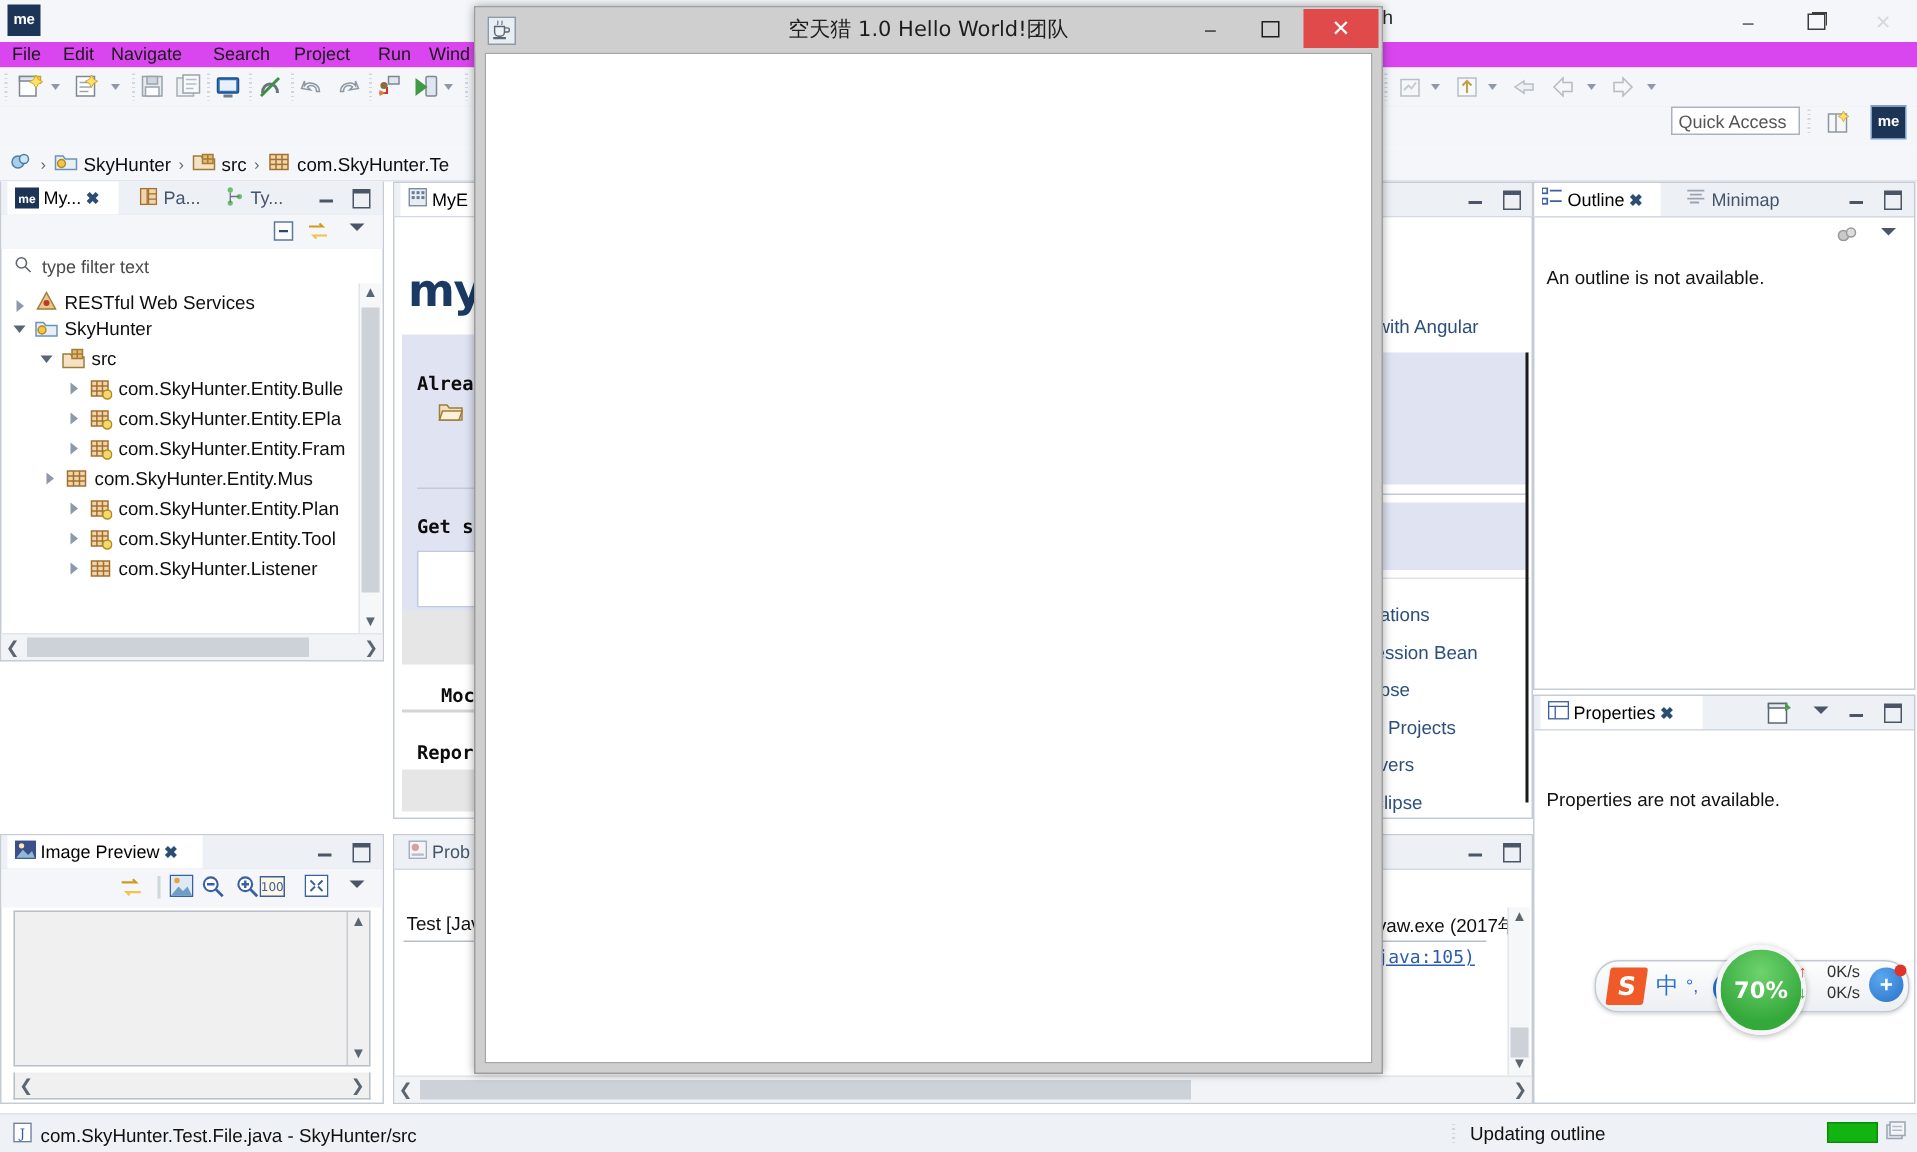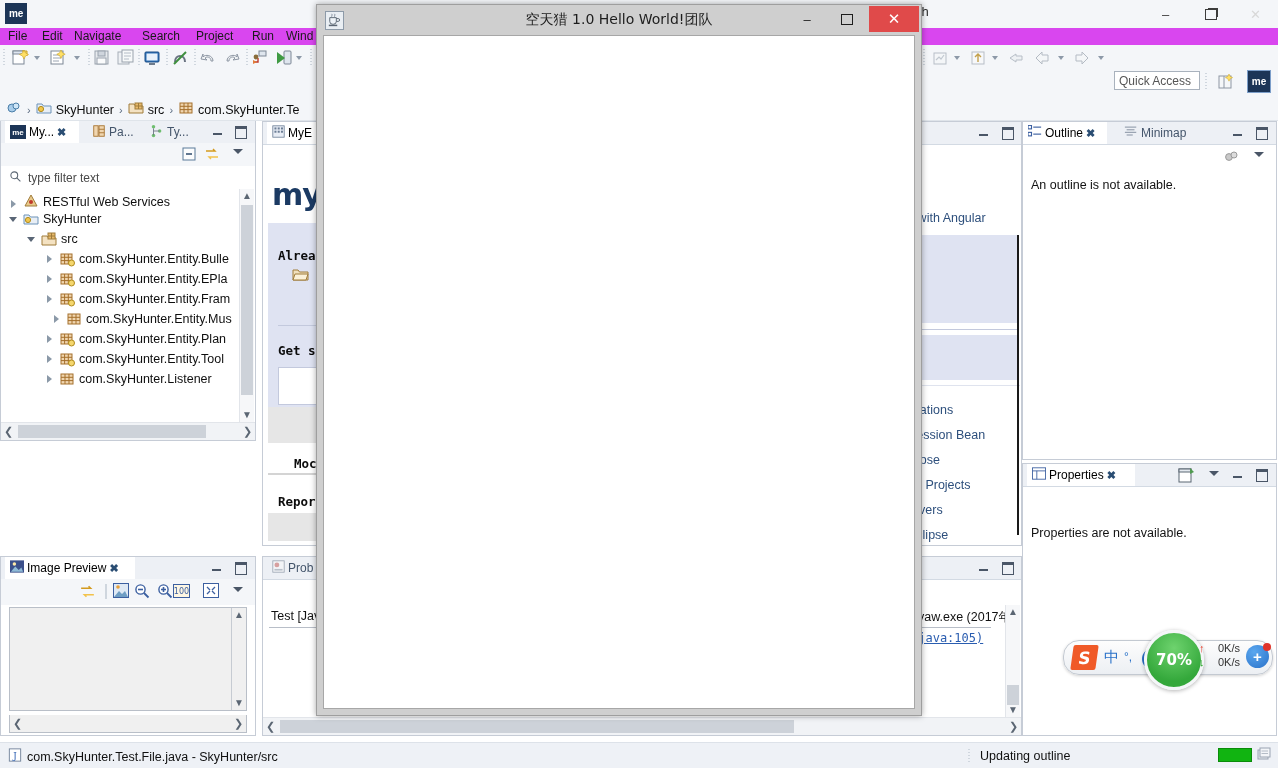--- a/index.html
+++ b/index.html
@@ -592,21 +592,21 @@
               <rect x="2" y="3" width="11" height="10" fill="#f0d6b0" stroke="#a5702c"></rect>
               <line x1="2" y1="6.3" x2="13" y2="6.3" stroke="#a5702c"></line>
               <line x1="2" y1="9.6" x2="13" y2="9.6" stroke="#a5702c"></line>
               <line x1="5.6" y1="3" x2="5.6" y2="13" stroke="#a5702c"></line>
               <line x1="9.3" y1="3" x2="9.3" y2="13" stroke="#a5702c"></line>
               <circle cx="12.5" cy="12" r="3" fill="#f5d76e" stroke="#b08b1e"></circle>
             </svg>
           </span>
           <span>com.SkyHunter.Entity.Fram</span>
         </div>
-        <div class="tnode" style="padding-left: 51px;">
+        <div class="tnode" style="padding-left: 28px;">
           <span class="twist closed"></span>
           <span style="width: 16px; height: 16px; flex: 0 0 auto; display: flex; align-items: center;">
             <svg width="16" height="16" viewBox="0 0 16 16">
               <rect x="2" y="3" width="12" height="10" fill="#f0d6b0" stroke="#a5702c"></rect>
               <line x1="2" y1="6.3" x2="14" y2="6.3" stroke="#a5702c"></line>
               <line x1="2" y1="9.6" x2="14" y2="9.6" stroke="#a5702c"></line>
               <line x1="6" y1="3" x2="6" y2="13" stroke="#a5702c"></line>
               <line x1="10" y1="3" x2="10" y2="13" stroke="#a5702c"></line>
             </svg>
           </span>

